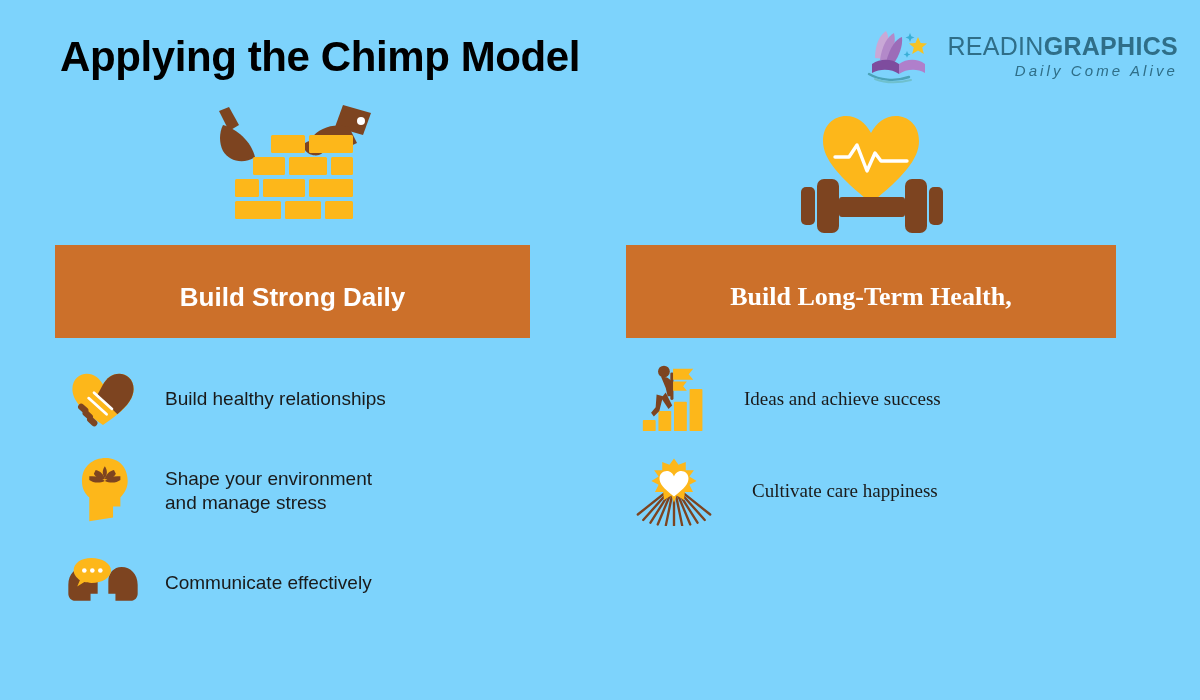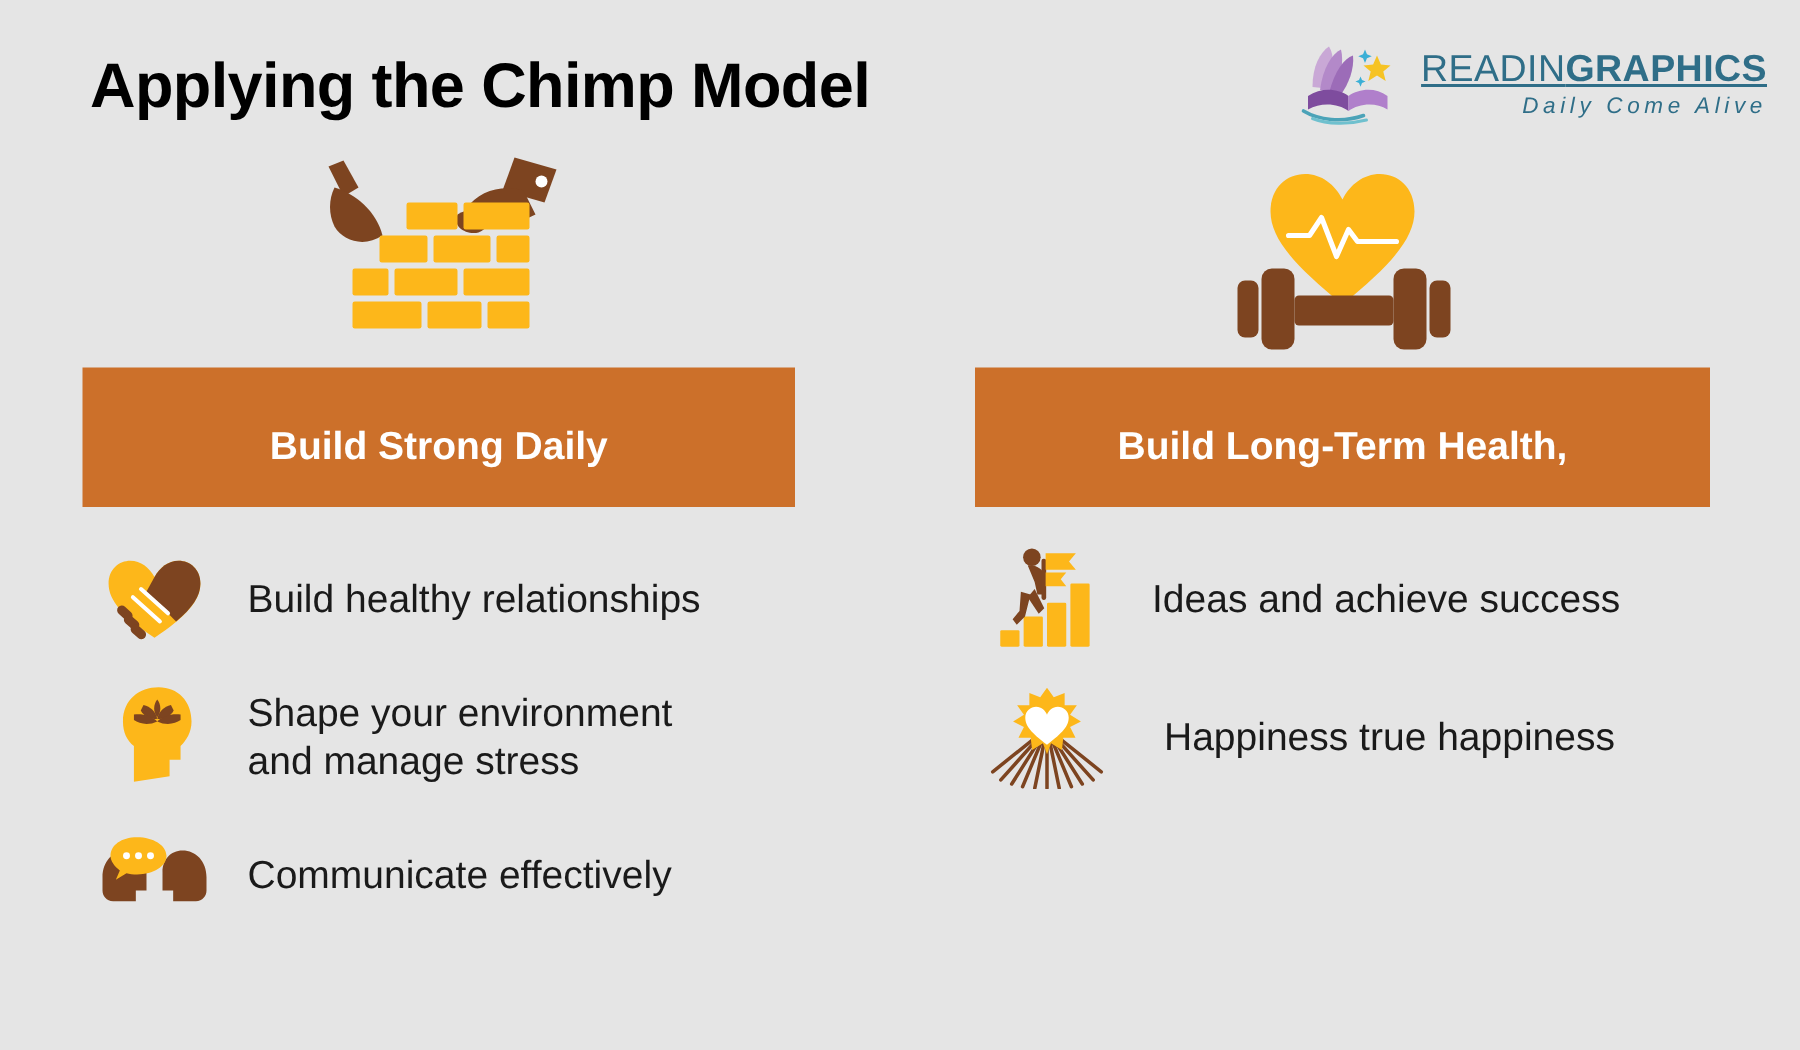--- a/index.html
+++ b/index.html
@@ -9,21 +9,21 @@
     height: 700px;
     background: #ffffff;
     font-family: "Liberation Sans", sans-serif;
     overflow: hidden;
   }
 
   #slide {
     position: relative;
     width: 1200px;
     height: 700px;
-    background: #e5e5e5;
+    background: #7dd3fc;
   }
 
   
   .page-title {
     position: absolute;
     left: 60px;
     top: 33px;
     font-size: 42px;
     font-weight: bold;
     color: #000000;
@@ -40,41 +40,40 @@
     gap: 10px;
   }
   .logo-mark { width: 72px; height: 56px; flex: 0 0 auto; }
   .logo-text { display: flex; flex-direction: column; align-items: flex-end; }
   .logo-word {
     font-size: 25px;
     color: #2F6E88;
     line-height: 1.05;
     letter-spacing: 0.3px;
     white-space: nowrap;
-    text-decoration: underline;
   }
   .logo-word .lw-light { font-weight: 400; }
   .logo-word .lw-bold  { font-weight: bold; }
   .logo-tag {
     font-size: 15px;
     font-style: italic;
     color: #2F6E88;
     letter-spacing: 3.1px;
     margin-top: 2px;
     white-space: nowrap;
   }
 
   
   .column {
     position: absolute;
     top: 100px;
     width: 490px;
   }
   .column.left  { left: 55px;  width: 475px; }
-  .column.right { left: 650px; width: 490px; }
+  .column.right { left: 626px; width: 490px; font-family: Liberation Serif, serif; }
 
   .col-hero {
     height: 135px;
     display: flex;
     align-items: flex-end;
     justify-content: center;
   }
   .col-hero svg { display: block; }
 
   .col-banner {
@@ -104,21 +103,21 @@
   }
   .bullet-icon {
     width: 96px;
     flex: 0 0 96px;
     display: flex;
     align-items: center;
     justify-content: center;
   }
   .bullet-icon svg { display: block; }
   .bullet-label {
-    font-size: 26px;
+    font-size: 19px;
     color: #1a1a1a;
     line-height: 1.25;
     padding-left: 14px;
   }
   .column.right .bullet-label { padding-left: 22px; }
   .column.right .bullet-row.happiness .bullet-label { padding-left: 30px; }
 </style>
 </head>
 <body>
 
@@ -323,20 +322,20 @@
               <line x1="42" y1="32" x2="60" y2="75"></line>
               <line x1="42" y1="32" x2="68" y2="73"></line>
               <line x1="42" y1="32" x2="76" y2="70"></line>
               <line x1="42" y1="32" x2="82" y2="64"></line>
             </g>
             <path d="M42 2 L47 9 L55 6 L55 15 L64 15 L59 22 L67 27 L59 31 L63 39 L54 39 L53 48 L45 43 L42 51 L39 43 L31 48 L30 39 L21 39 L25 31 L17 27 L25 22 L20 15 L29 15 L29 6 L37 9 Z" fill="#FDB71A"></path>
             <path d="M42 44 C30 35 26 30 26 24 C26 19 30 16 34 16 C38 16 41 19 42 22 C43 19 46 16 50 16 C54 16 58 19 58 24 C58 30 54 35 42 44 Z" fill="#ffffff"></path>
           </svg>
         </span>
         <span class="bullet-label">
-          <span>Happiness true happiness</span>
+          <span>Cultivate care happiness</span>
         </span>
       </div>
 
     </div>
   </div>
 
 </div>
 
 </body></html>

